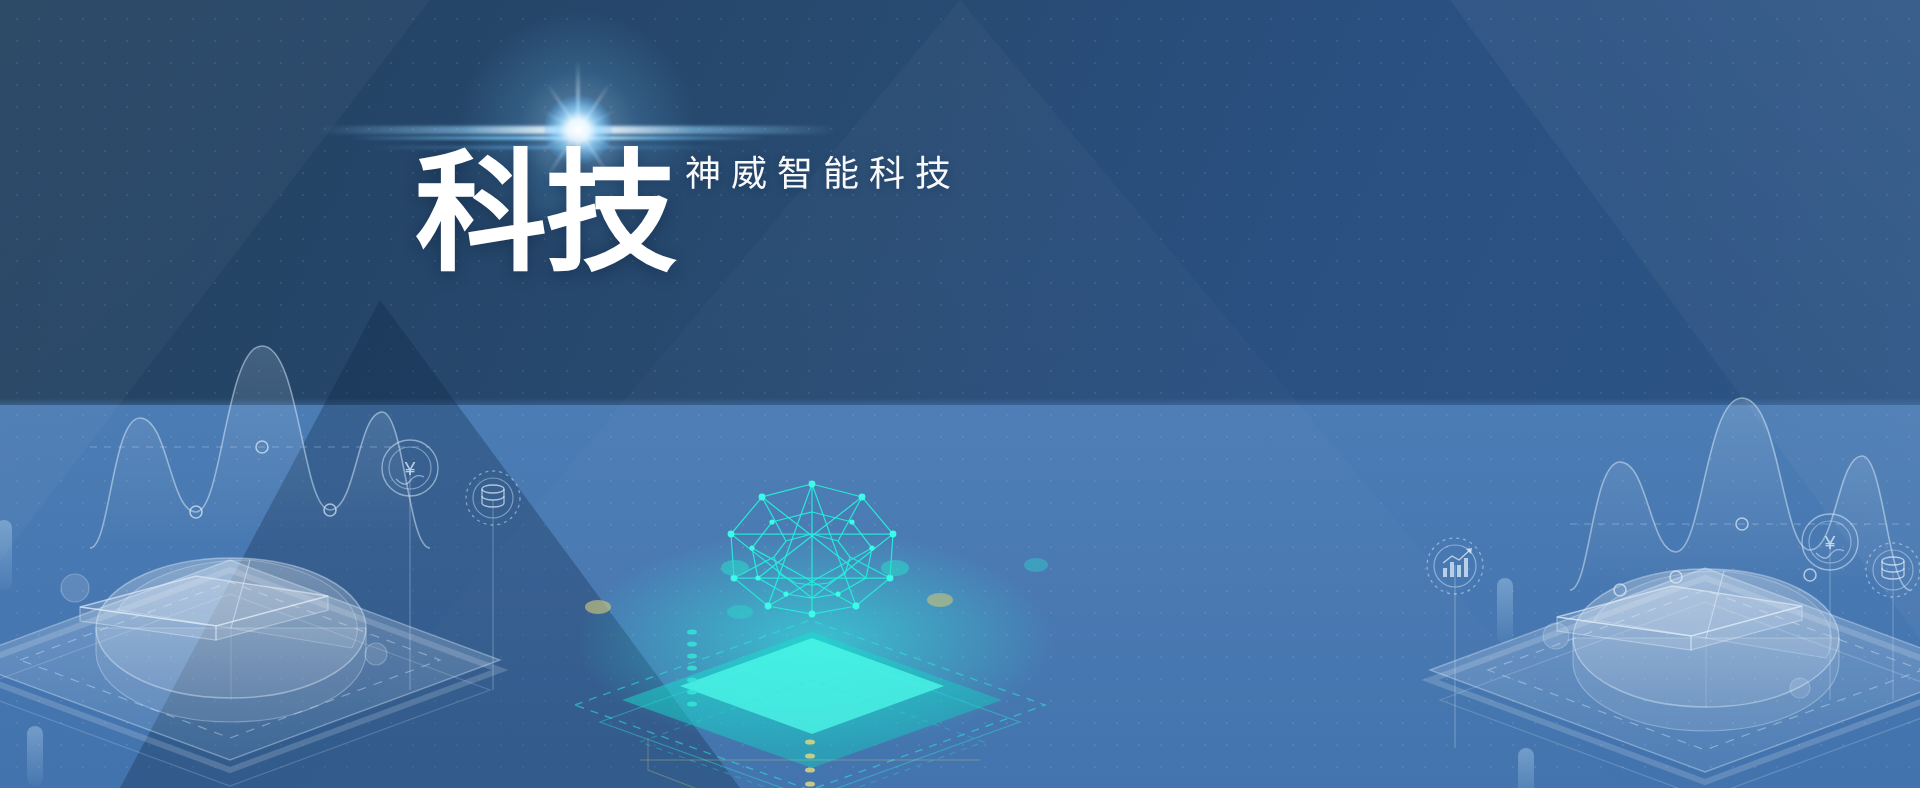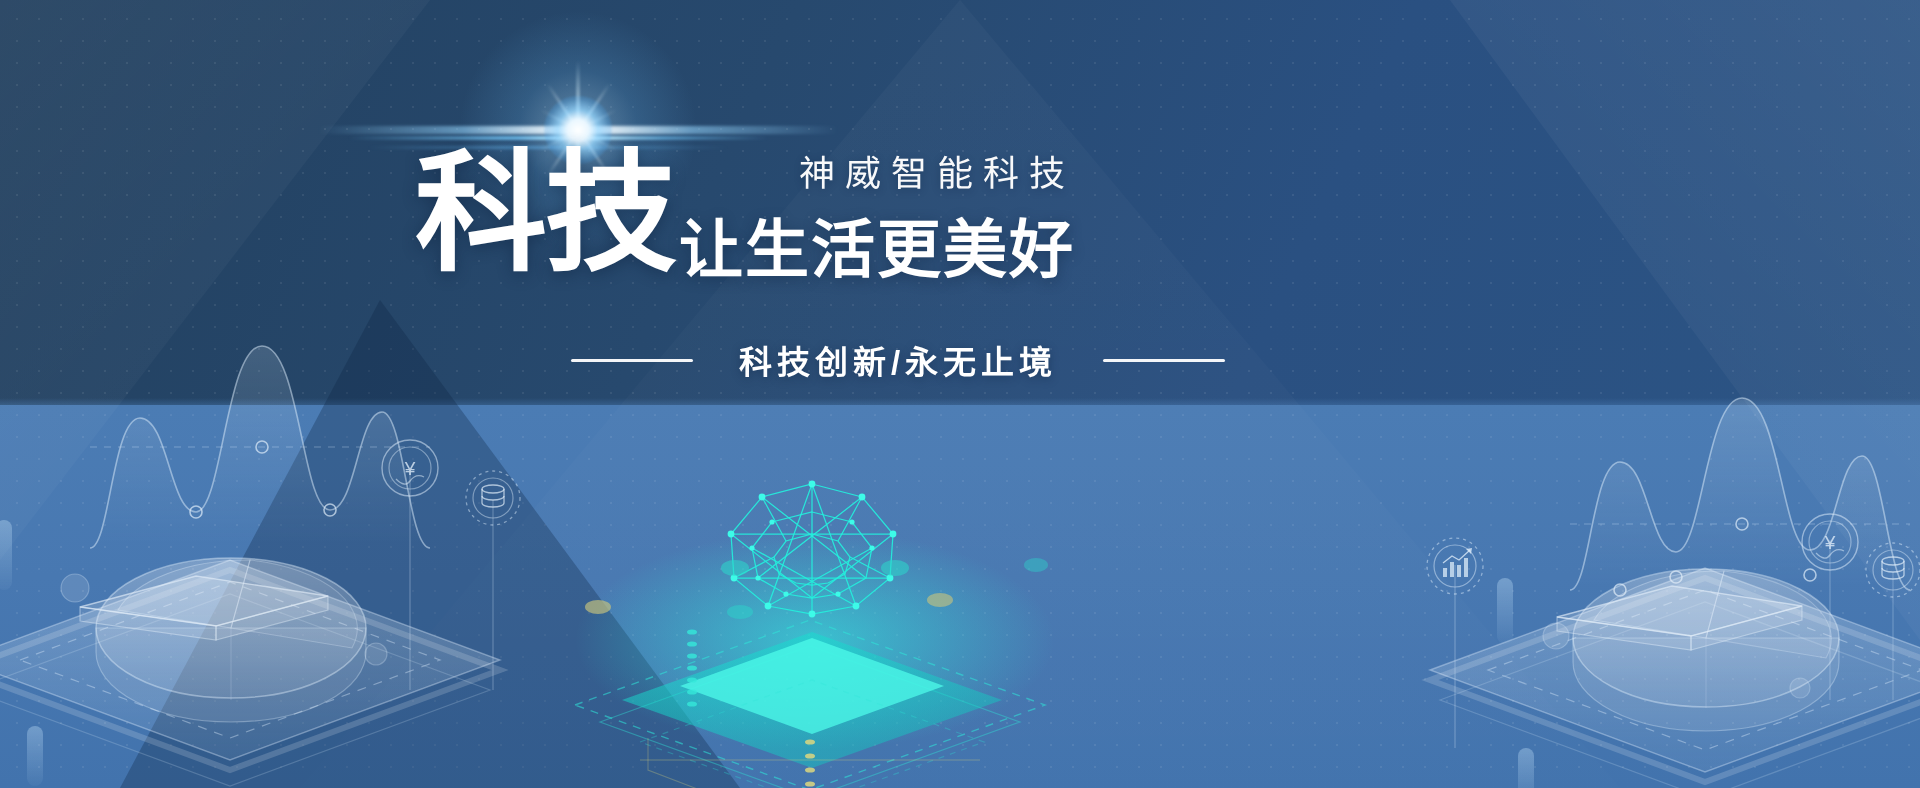--- a/index.html
+++ b/index.html
@@ -412,25 +412,19 @@
       </g>
     </svg>
   </div>
 
   <div id="text-block">
 
     <div id="headline-row">
       <div id="kv-main">科技</div>
       <div id="kv-right">
         <div id="kv-company">神威智能科技</div>
-        <div id="kv-sub">让生活更美好</div>
       </div>
     </div>
 
-    <div id="tagline-row">
-      <span class="tag-rule"></span>
-      <span id="tagline-text">科技创新/永无止境</span>
-      <span class="tag-rule"></span>
-    </div>
 
   </div>
 
 </div>
 
 </body></html>

